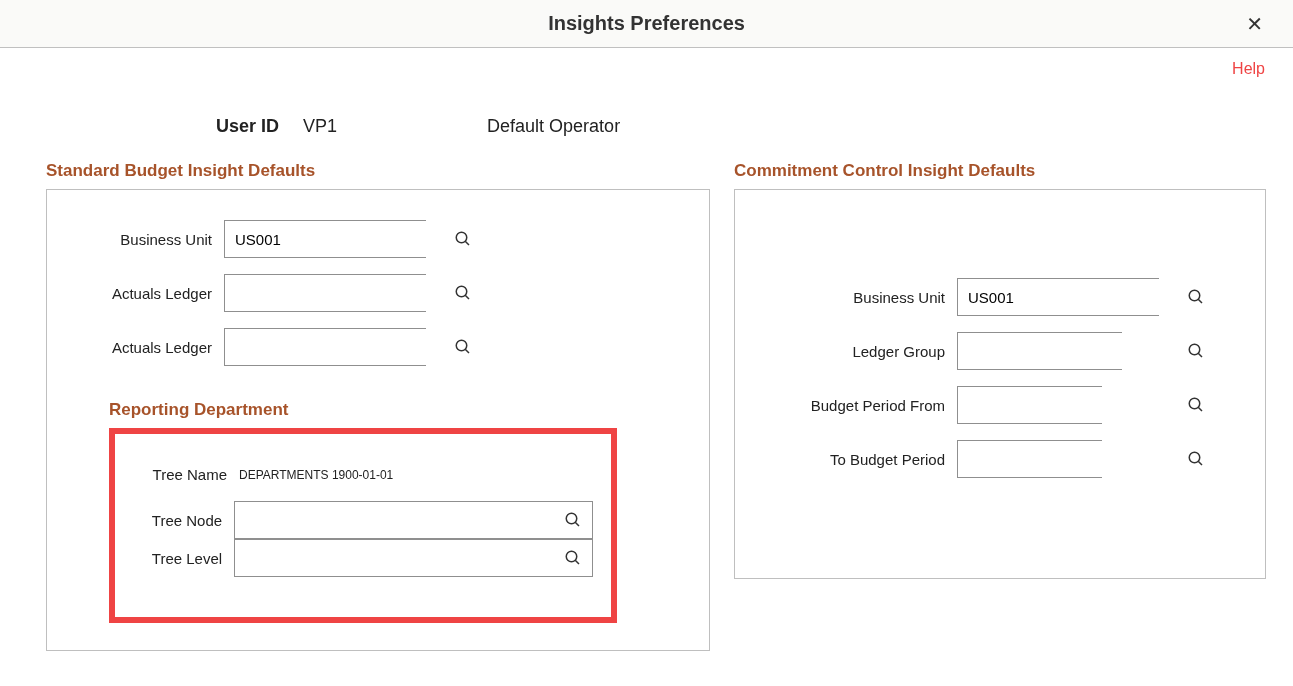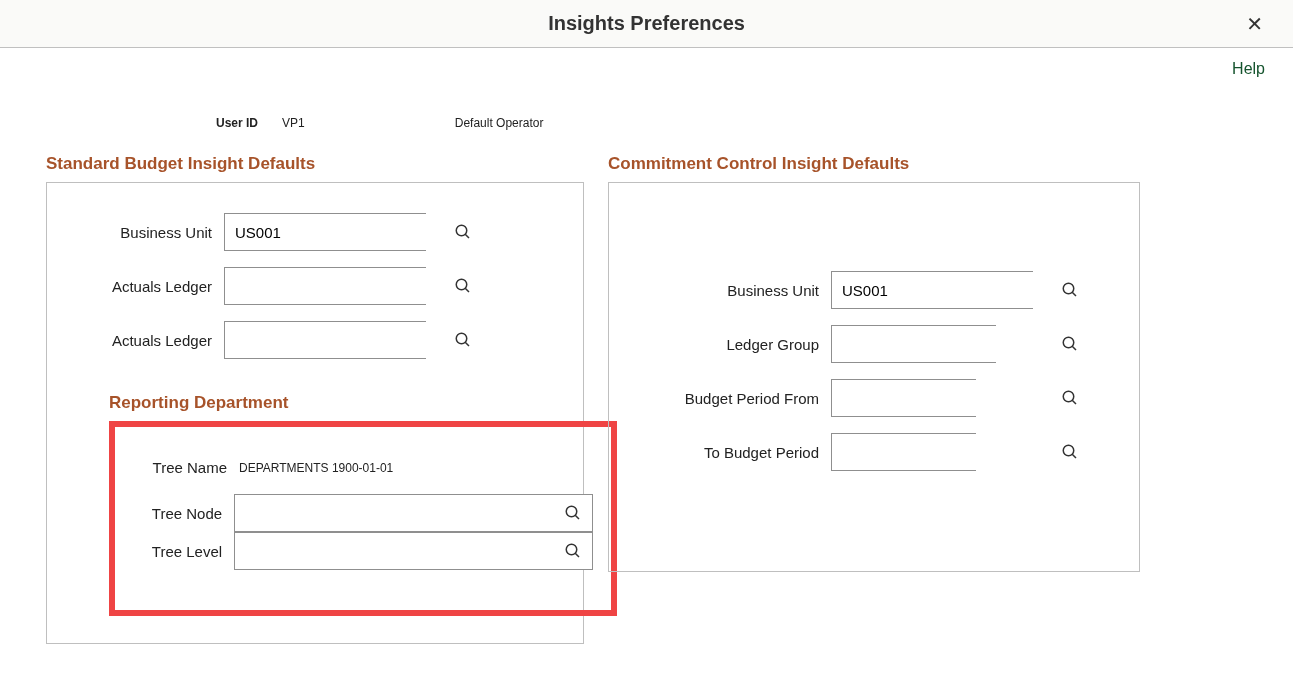--- a/index.html
+++ b/index.html
@@ -37,31 +37,31 @@
       color: #333;
       background: none;
       border: none;
       line-height: 1;
     }
     .help-row {
       text-align: right;
       padding: 12px 28px 0 0;
     }
     .help-link {
-      color: #14532d;
+      color: #ef4444;
       font-size: 16px;
       text-decoration: none;
       cursor: pointer;
     }
     .user-row {
       display: flex;
       align-items: center;
       gap: 30px;
       padding: 38px 0 20px 216px;
-      font-size: 12px;
+      font-size: 18px;
       color: #222;
     }
     .user-label {
       font-weight: bold;
     }
     .user-value {
       margin-left: -6px;
     }
     .default-op {
       margin-left: 120px;
@@ -75,21 +75,21 @@
       font-size: 17px;
       font-weight: bold;
       color: #a7532a;
       margin-bottom: 8px;
     }
     .panel {
       border: 1px solid #bfbfbf;
       padding: 30px 22px 22px 22px;
     }
     .left-panel {
-      width: 538px;
+      width: 664px;
     }
     .left-panel .panel {
       height: 462px;
     }
     .right-panel {
       width: 532px;
     }
     .right-panel .panel {
       height: 390px;
       padding-top: 88px;

